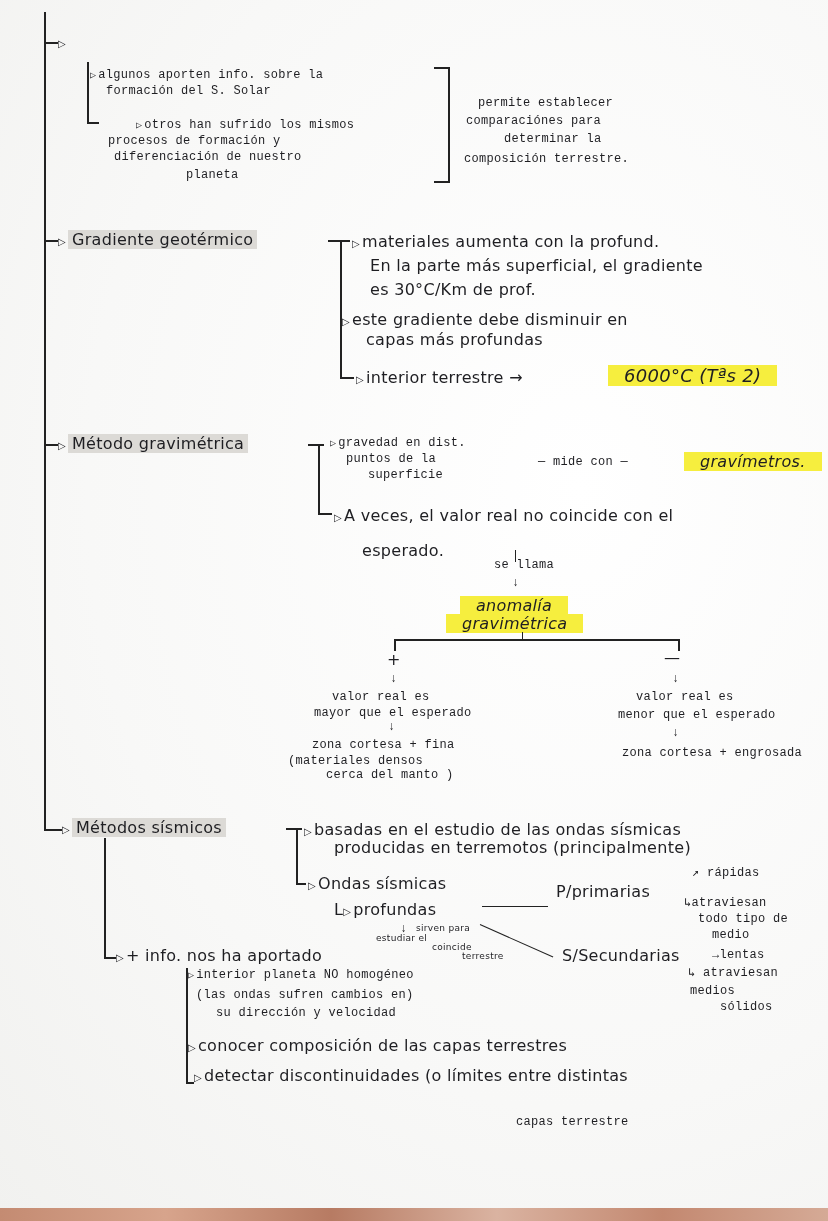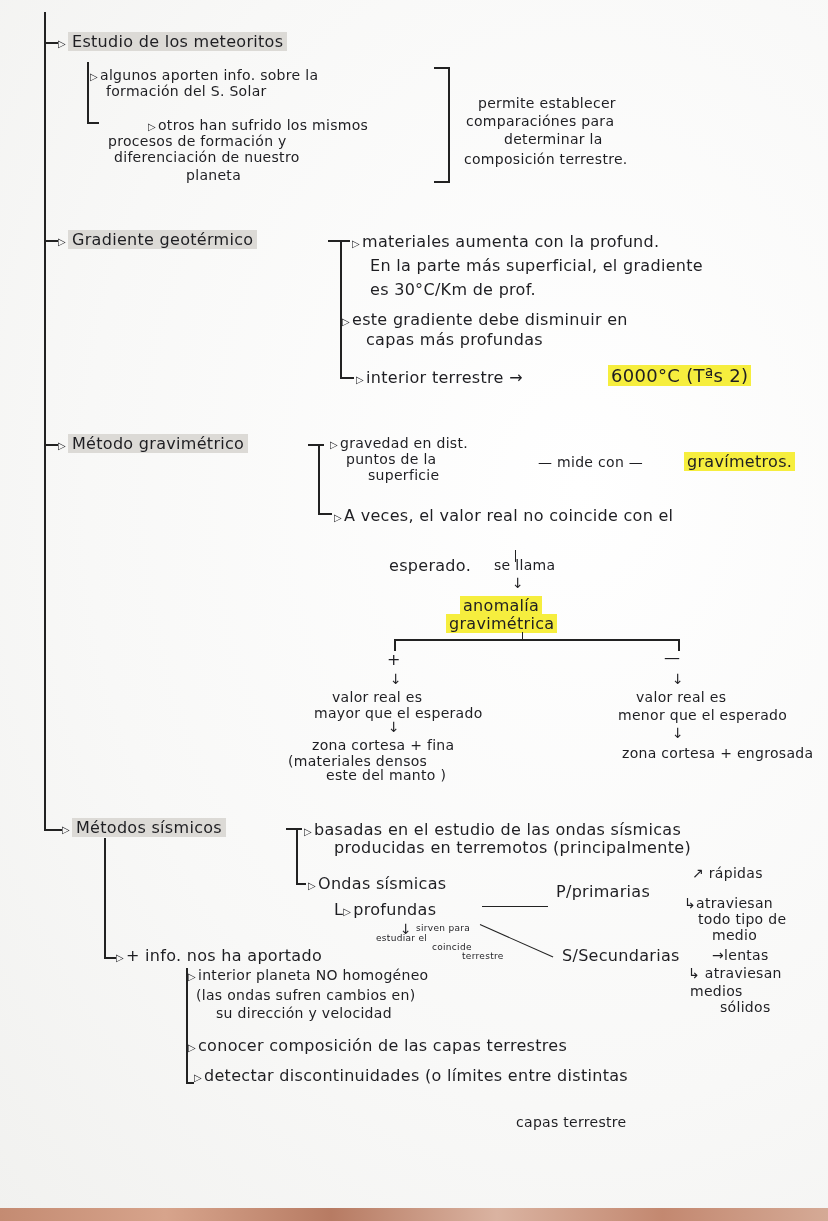--- a/index.html
+++ b/index.html
@@ -5,46 +5,46 @@
   html, body { margin:0; padding:0; }
   body {
     width:828px; height:1221px; position:relative; overflow:hidden;
     background:#fbfbfa;
     font-family:"DejaVu Sans", sans-serif;
     color:#1e1e22;
   }
   .page { position:absolute; left:0; top:0; width:828px; height:1221px;
     background: radial-gradient(ellipse at 70% 40%, #ffffff 0%, #f8f8f7 60%, #f1f1ef 100%); }
   .t { position:absolute; font-size:16px; line-height:19px; white-space:nowrap; letter-spacing:0.3px; }
-  .s { font-size:14px; line-height:15px; }
+  .s { font-size:12px; line-height:15px;font-family:Liberation Mono, monospace; }
   .xs { font-size:9px; line-height:9px; }
   .hl-gray { background:#dcdad6; padding:0 4px; }
-  .hl-yel { background:#f6ee3e; padding:0 3px; }
+  .hl-yel { background:#f6ee3e; padding:0 16px;font-style:italic; }
   .line { position:absolute; background:#222; }
   .arrow::before { content:"▷"; font-size:10px; margin-right:2px; }
   .bottom-strip { position:absolute; left:0; top:1208px; width:828px; height:13px;
     background:linear-gradient(90deg,#c48b72,#d7a48c 20%,#b77b63 40%,#dab3a1 60%,#c38870 80%,#d5aa96); }
 </style>
 </head>
 <body>
 
 <div class="page">
 
   <div class="line" style="left:44px;top:12px;width:2px;height:818px;"></div>
   <div class="line" style="left:44px;top:829px;width:18px;height:2px;"></div>
 
   <div class="line" style="left:44px;top:42px;width:14px;height:2px;"></div>
   <div class="t" style="left:58px;top:32px;">
-    <span class="arrow"></span><span class="hl-gray">Estudio de los meteoritos</span>
+    <span class="arrow"></span>
   </div>
   <div class="line" style="left:87px;top:62px;width:2px;height:60px;"></div>
   <div class="t s" style="left:90px;top:68px;"><span class="arrow"></span><span>algunos aporten info. sobre la</span></div>
   <div class="t s" style="left:106px;top:84px;">formación del S. Solar</div>
   <div class="line" style="left:87px;top:122px;width:12px;height:2px;"></div>
-  <div class="t s" style="left:100px;top:118px;padding-left:48px;"><span class="arrow"></span><span>otros han sufrido los mismos</span></div>
+  <div class="t s" style="left:88px;top:118px;padding-left:48px;"><span class="arrow"></span><span>otros han sufrido los mismos</span></div>
   <div class="t s" style="left:108px;top:134px;">procesos de formación y</div>
   <div class="t s" style="left:114px;top:150px;">diferenciación de nuestro</div>
   <div class="t s" style="left:186px;top:168px;">planeta</div>
   <div class="line" style="left:448px;top:67px;width:2px;height:116px;"></div>
   <div class="line" style="left:434px;top:67px;width:14px;height:2px;"></div>
   <div class="line" style="left:434px;top:181px;width:14px;height:2px;"></div>
   <div class="t s" style="left:478px;top:96px;text-align:right;">permite establecer</div>
   <div class="t s" style="left:466px;top:114px;">comparaciónes para</div>
   <div class="t s" style="left:504px;top:132px;">determinar la</div>
   <div class="t s" style="left:464px;top:152px;">composición terrestre.</div>
@@ -59,52 +59,52 @@
   <div class="t" style="left:370px;top:256px;">En la parte más superficial, el gradiente</div>
   <div class="t" style="left:370px;top:280px;">es 30°C/Km de prof.</div>
   <div class="t" style="left:342px;top:310px;"><span class="arrow"></span><span>este gradiente debe disminuir en</span></div>
   <div class="t" style="left:366px;top:330px;">capas más profundas</div>
   <div class="line" style="left:340px;top:377px;width:14px;height:2px;"></div>
   <div class="t" style="left:356px;top:368px;"><span class="arrow"></span><span>interior terrestre</span> →</div>
   <div class="t" style="left:608px;top:366px;font-size:18px;"><span class="hl-yel">6000°C (Tªs 2)</span></div>
 
   <div class="line" style="left:44px;top:444px;width:14px;height:2px;"></div>
   <div class="t" style="left:58px;top:434px;">
-    <span class="arrow"></span><span class="hl-gray">Método gravimétrico</span>
+    <span class="arrow"></span><span class="hl-gray">Método gravimétrica</span>
   </div>
   <div class="line" style="left:308px;top:444px;width:16px;height:2px;"></div>
   <div class="line" style="left:318px;top:444px;width:68px;height:0;"></div>
   <div class="line" style="left:318px;top:444px;width:2px;height:70px;"></div>
   <div class="t s" style="left:330px;top:436px;"><span class="arrow"></span><span>gravedad en dist.</span></div>
   <div class="t s" style="left:346px;top:452px;">puntos de la</div>
   <div class="t s" style="left:368px;top:468px;">superficie</div>
   <div class="t s" style="left:538px;top:455px;">— mide con —</div>
   <div class="t" style="left:684px;top:452px;"><span class="hl-yel">gravímetros.</span></div>
   <div class="line" style="left:318px;top:513px;width:14px;height:2px;"></div>
   <div class="t" style="left:334px;top:506px;"><span class="arrow"></span><span>A veces, el valor real no coincide con el</span></div>
-  <div class="t" style="left:362px;top:556px;margin-left:27px;">esperado.</div>
+  <div class="t" style="left:362px;top:541px;">esperado.</div>
 
   <div class="line" style="left:515px;top:550px;width:1px;height:12px;"></div>
   <div class="t s" style="left:494px;top:558px;">se llama</div>
   <div class="t s" style="left:512px;top:576px;">↓</div>
   <div class="t" style="left:460px;top:596px;"><span class="hl-yel">anomalía</span></div>
   <div class="t" style="left:446px;top:614px;"><span class="hl-yel">gravimétrica</span></div>
   <div class="line" style="left:522px;top:632px;width:1px;height:8px;"></div>
   <div class="line" style="left:394px;top:639px;width:286px;height:2px;"></div>
   <div class="line" style="left:394px;top:639px;width:2px;height:12px;"></div>
   <div class="line" style="left:678px;top:639px;width:2px;height:12px;"></div>
 
   <div class="t" style="left:387px;top:650px;">+</div>
   <div class="t s" style="left:390px;top:672px;">↓</div>
   <div class="t s" style="left:332px;top:690px;">valor real es</div>
   <div class="t s" style="left:314px;top:706px;">mayor que el esperado</div>
   <div class="t s" style="left:388px;top:720px;">↓</div>
   <div class="t s" style="left:312px;top:738px;">zona cortesa + fina</div>
   <div class="t s" style="left:288px;top:754px;">(materiales densos</div>
-  <div class="t s" style="left:326px;top:768px;">este del manto )</div>
+  <div class="t s" style="left:326px;top:768px;">cerca del manto )</div>
 
   <div class="t" style="left:664px;top:648px;">—</div>
   <div class="t s" style="left:672px;top:672px;">↓</div>
   <div class="t s" style="left:636px;top:690px;">valor real es</div>
   <div class="t s" style="left:618px;top:708px;">menor que el esperado</div>
   <div class="t s" style="left:672px;top:726px;">↓</div>
   <div class="t s" style="left:622px;top:746px;">zona cortesa + engrosada</div>
 
   <div class="t" style="left:62px;top:818px;">
     <span class="arrow"></span><span class="hl-gray">Métodos sísmicos</span>

